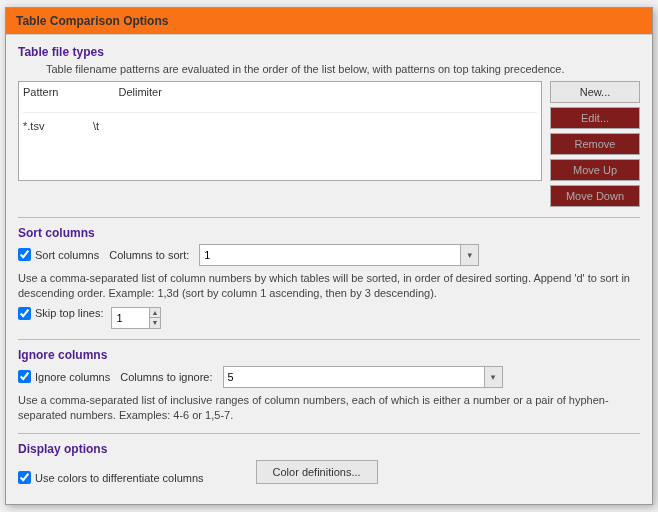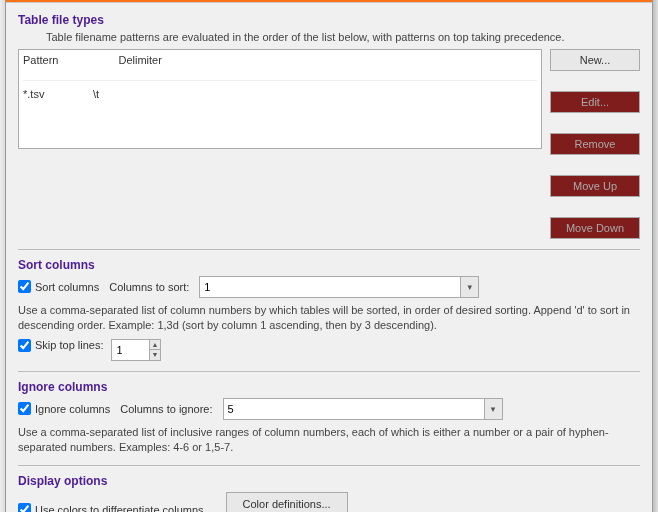--- a/index.html
+++ b/index.html
@@ -76,21 +76,21 @@
       display: flex;
       font-size: 11px;
       color: #333;
       line-height: 18px;
     }
     .table-col1 { width: 70px; }
     .table-col2 { width: 60px; }
     .side-buttons {
       display: flex;
       flex-direction: column;
-      gap: 20px;
+      gap: 4px;
       min-width: 90px;
     }
     .btn {
       padding: 4px 10px;
       background: #e8e8e8;
       border: 1px solid #aaa;
       font-size: 11px;
       color: #333;
       cursor: pointer;
       text-align: center;
@@ -215,20 +215,21 @@
       align-items: flex-end;
       gap: 22px;
     }
     .big-btn {
       padding: 5px 16px;
       background: #e8e8e8;
       border: 1px solid #aaa;
       font-size: 11px;
       color: #333;
       cursor: pointer;
+      margin-left: 30px;
     }
   </style>
 </head>
 <body>
 
 <div class="dialog">
   <div class="title-bar">Table Comparison Options</div>
   <div class="content">
 
     <div class="section">

